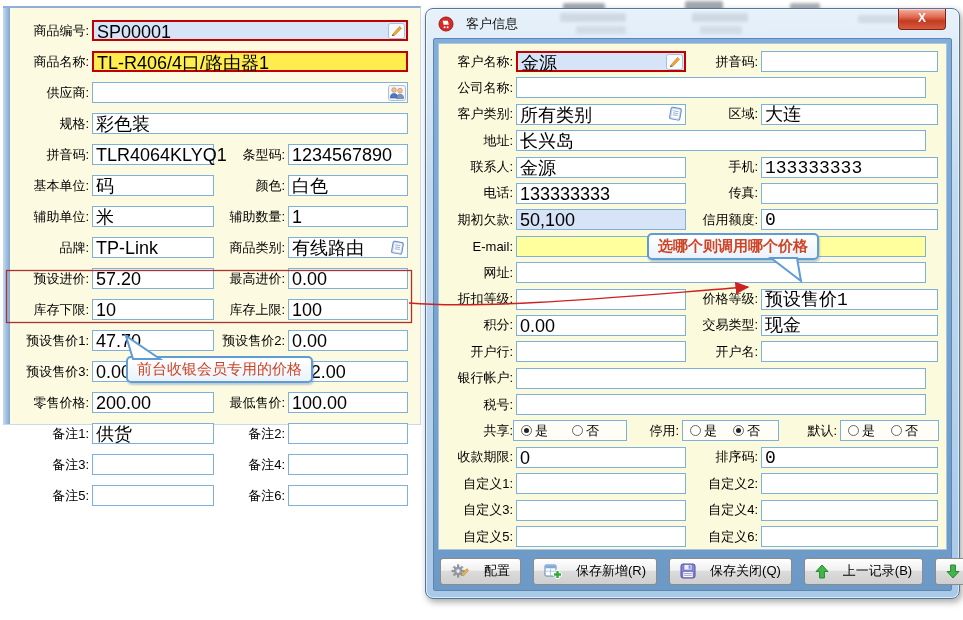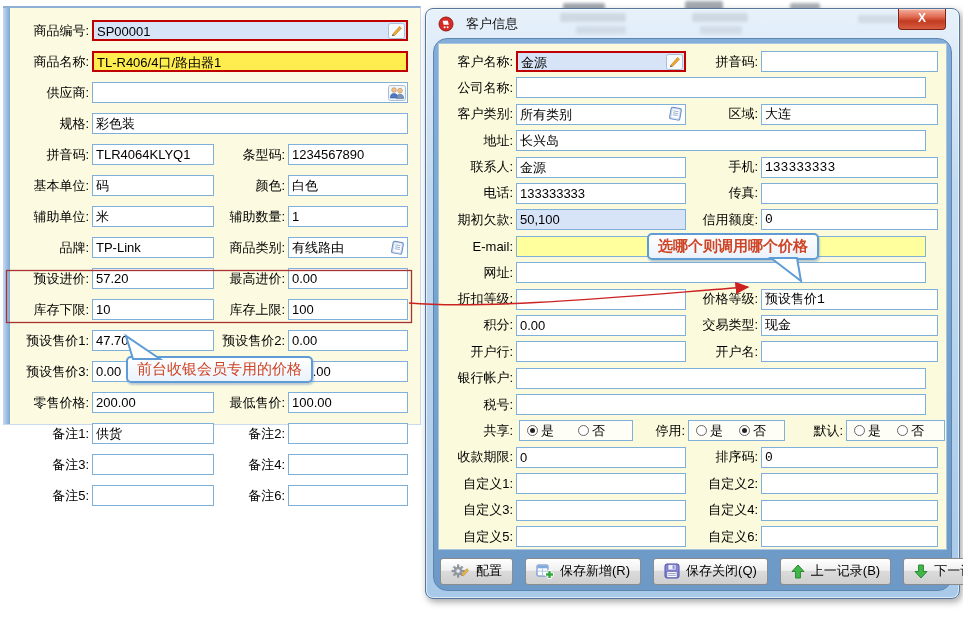--- a/index.html
+++ b/index.html
@@ -16,21 +16,21 @@
     border-top:2px solid #8FAFD7;border-right:1px solid #C9D9EE;border-bottom:1px solid #C9D9EE;
   }
   .product-panel::before{content:"";position:absolute;left:0;top:0;width:7px;height:100%;
     background:linear-gradient(90deg,#C6D9F1,#7FA6D2);}
   
   .frow{display:flex;align-items:center;height:21px;}
   .product-form .frow{margin-bottom:10px;align-items:center;}
   .customer-form .frow{margin-bottom:5.4px;}
   .lbl{font-size:13px;text-align:right;white-space:nowrap;flex:none;color:#000;}
   .fld{position:relative;height:21px;background:#fff;border:1px solid #7FB0D9;box-sizing:border-box;}
-  .fld .val{position:absolute;left:3px;top:1px;line-height:18px;font-size:13px;white-space:nowrap;}
+  .fld .val{position:absolute;left:3px;top:1px;line-height:18px;font-size:18px;white-space:nowrap;}
   .fld-icon{position:absolute;right:1px;top:50%;transform:translateY(-50%);line-height:0;cursor:pointer;}
   .hl-blue{background:#D7E4F8;}
   .hl-yellow{background:#FFEC4F;}
   .hl-paleyellow{background:#FFFF9E;}
   .red-border{border:2px solid #C00000;}
   
   .product-form .lbl1{width:70px;padding-right:3px;}
   .product-form .f1{width:122px;flex:none;}
   .product-form .lbl2{width:71px;padding-right:3px;}
   .product-form .f2{flex:1;margin-right:12px;}
@@ -47,47 +47,47 @@
   .close-btn{
     position:absolute;top:0;right:13px;width:46px;height:20px;z-index:12;
     background:linear-gradient(180deg,#F4B0A0,#E06A50 40%,#C33B20 60%,#D55C41);
     border:1px solid #7E2013;border-top:none;border-radius:0 0 4px 4px;
     color:#fff;font-size:12px;font-weight:bold;text-align:center;line-height:18px;
     box-shadow:0 1px 1px rgba(255,255,255,.5) inset;cursor:pointer;
   }
   .dialog-inner{
     position:absolute;left:7px;right:7px;top:29px;bottom:7px;
     background:linear-gradient(180deg,#83AED9,#6C99C6);
-    border:1px solid #5E87B0;border-radius:14px;
+    border:1px solid #5E87B0;border-radius:2px;
   }
   .form-area{
     position:absolute;left:4px;right:4px;top:4px;height:507px;
     background:#FBFADC;border:1px solid #A8C6E0;box-sizing:border-box;padding:7px 0 0 2px;
   }
   .customer-form .lbl1{width:72px;padding-right:3px;}
   .customer-form .f1{width:170px;flex:none;}
   .customer-form .lbl2{width:72px;padding-right:3px;}
   .customer-form .f2{flex:1;margin-right:8px;font-family:Liberation Mono, monospace;}
   .customer-form .ffull{flex:1;margin-right:20px;}
   
-  .rlbl0{width:72px;padding-right:6px;text-align:right;}
+  .rlbl0{width:72px;padding-right:0;text-align:right;}
   .rlbl1{width:52px;padding-right:3px;}
   .rlbl2{width:58px;padding-right:3px;}
   .rbox{display:flex;align-items:center;height:21px;border:1px solid #7FB0D9;background:#FEFEF6;
         box-sizing:border-box;padding:0 7px;flex:none;}
   .rbox0{width:114px;gap:24px;}
   .rbox1{width:97px;gap:16px;}
   .rbox2{width:99px;gap:16px;margin-right:8px;}
   .ritem{display:flex;align-items:center;gap:3px;font-size:13px;cursor:pointer;}
   .rc{width:11px;height:11px;border:1px solid #666;border-radius:50%;background:#fff;position:relative;box-sizing:border-box;}
   .rc.on::after{content:"";position:absolute;left:2px;top:2px;width:5px;height:5px;border-radius:50%;background:#222;}
   
   .button-bar{position:absolute;left:4px;right:4px;top:515px;height:34px;display:flex;align-items:center;gap:12px;padding:0 2px;}
   .dlg-btn{
-    height:27px;display:flex;align-items:center;gap:6px;padding:0 10px;font-size:13px;color:#000;
+    height:27px;display:flex;align-items:center;gap:14px;padding:0 10px;font-size:13px;color:#000;
     background:linear-gradient(180deg,#FFFFFF,#F0F0F0 45%,#DBDBDB 50%,#CFCFCF);
     border:1px solid #8B8B8B;border-radius:3px;font-family:inherit;cursor:pointer;
     box-shadow:0 1px 0 rgba(255,255,255,.7) inset;white-space:nowrap;
   }
   .btn-icon{line-height:0;}
   
   .callout{
     position:absolute;z-index:40;white-space:nowrap;
     background:linear-gradient(180deg,#FFFFFF,#EAF2FB);
     border:2px solid #5F9CD6;border-radius:5px;

